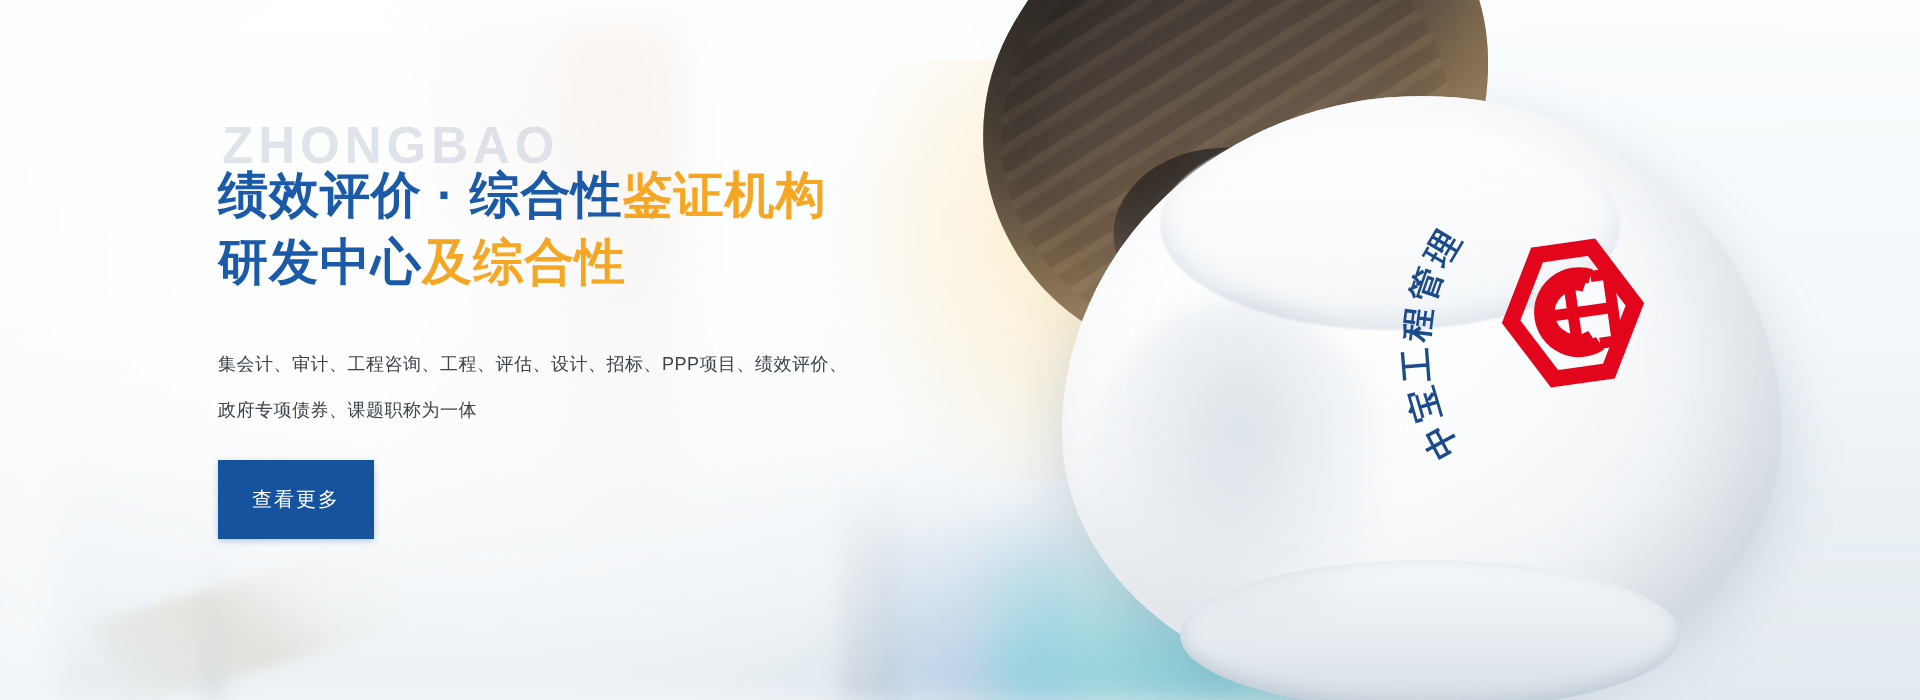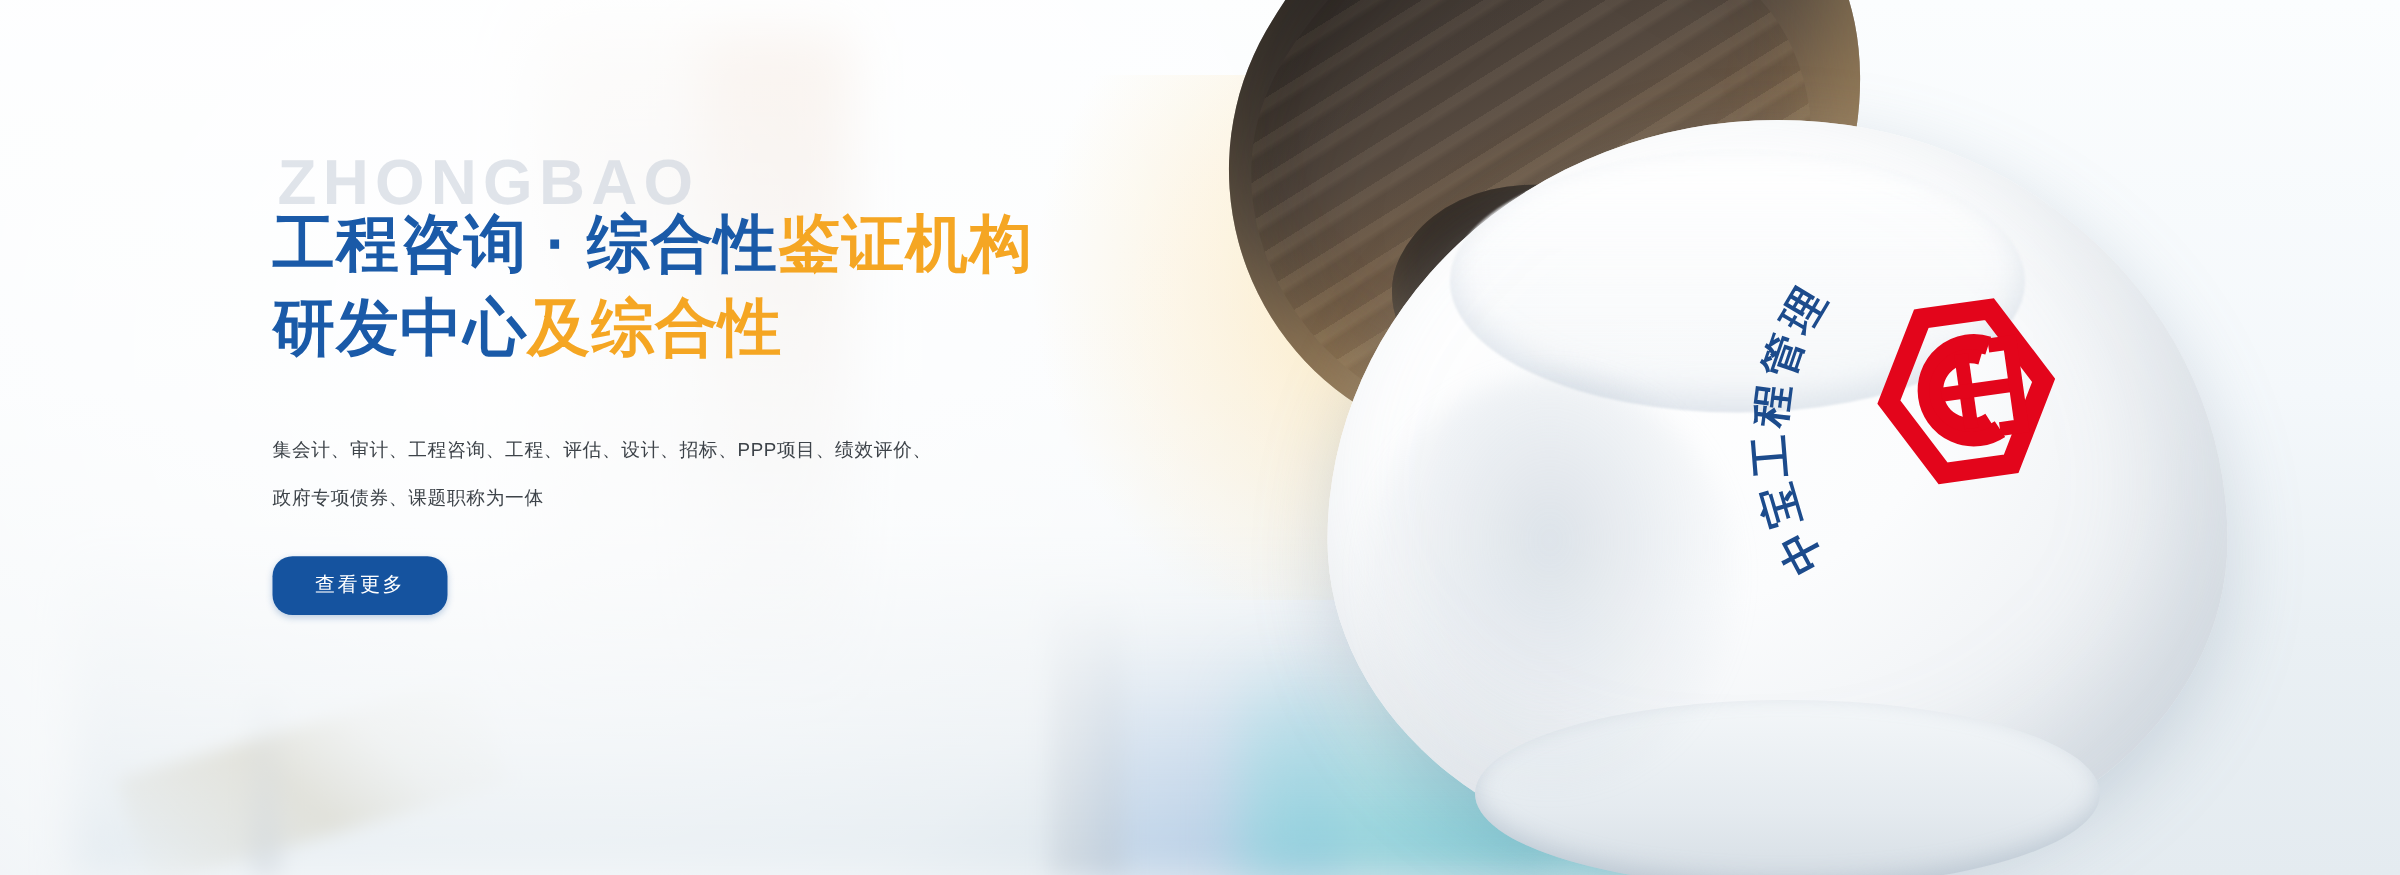--- a/index.html
+++ b/index.html
@@ -200,38 +200,38 @@
     font-weight:700;
     line-height:1.34;
     letter-spacing:1px;
     white-space:nowrap;
   }
   .hl-blue{ color:#1a5aa8; }
   .hl-orange{ color:#f5a623;text-align:center; }
 
   .desc{
     margin-top:46px;
-    font-size:15px;
+    font-size:18px;
     line-height:2.55;
     color:#3d4349;
     letter-spacing:.5px;
   }
   .desc div{ white-space:nowrap; }
 
   .cta{
     display:inline-block;
     margin-top:26px;
     background:#15539f;
     color:#ffffff;
-    font-size:16px;
+    font-size:20px;
     font-weight:400;
     letter-spacing:2px;
-    padding:13px 34px;
+    padding:26px 34px;
     border:none;
-    border-radius:16px;
+    border-radius:0;
     cursor:pointer;
     box-shadow:0 2px 6px rgba(21,83,159,.28);
   }
 </style>
 </head>
 <body>
 
 <div class="banner">
 
   <div class="bg-sky"></div>
@@ -282,21 +282,21 @@
       </g>
     </svg>
   </div>
 
   <div class="content">
 
     <div class="watermark">ZHONGBAO</div>
 
     <div class="headline">
       <div>
-        <span class="hl-blue">工程咨询 · 综合性</span><span class="hl-orange">鉴证机构</span>
+        <span class="hl-blue">绩效评价 · 综合性</span><span class="hl-orange">鉴证机构</span>
       </div>
       <div>
         <span class="hl-blue">研发中心</span><span class="hl-orange">及综合性</span>
       </div>
     </div>
 
     <div class="desc">
       <div>集会计、审计、工程咨询、工程、评估、设计、招标、PPP项目、绩效评价、</div>
       <div>政府专项债券、课题职称为一体</div>
     </div>

